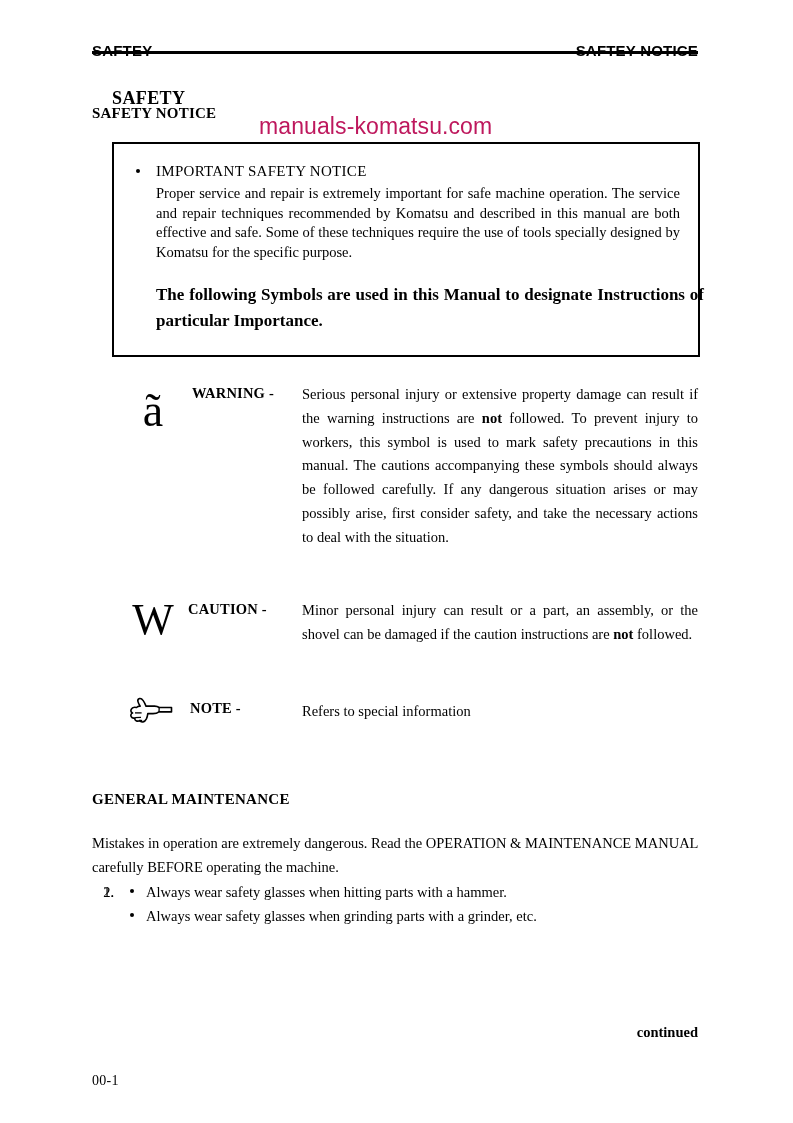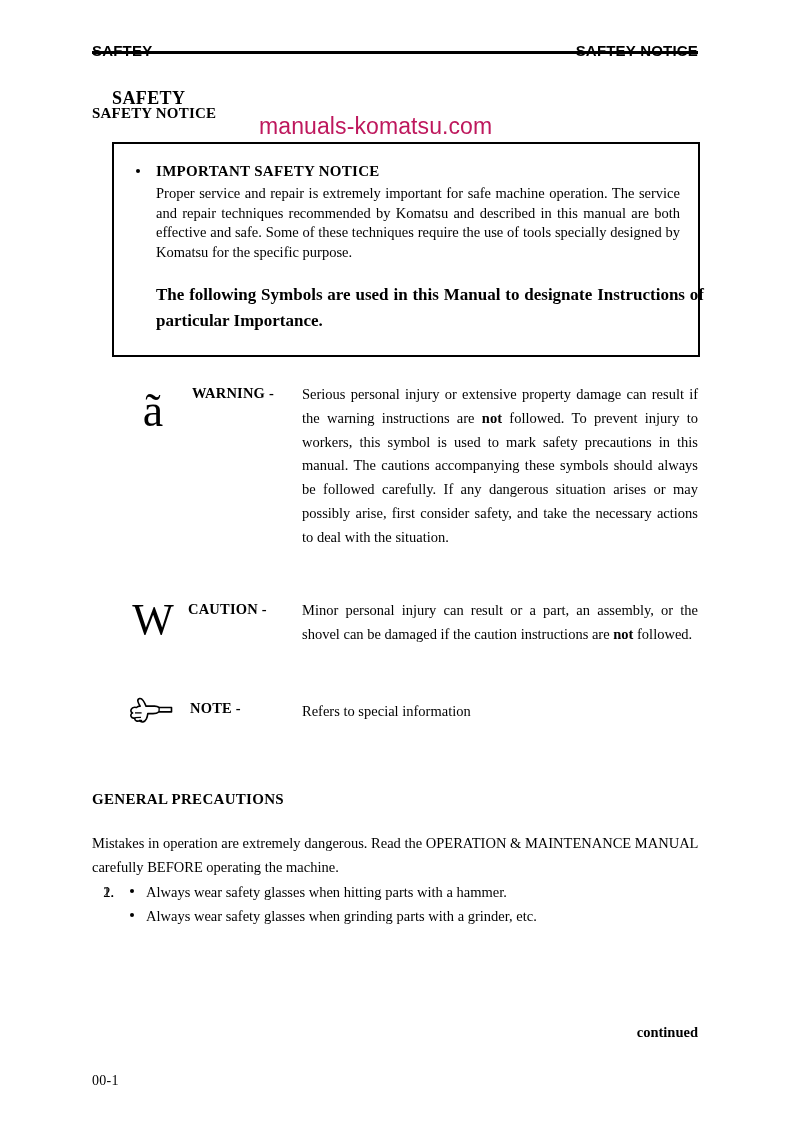--- a/index.html
+++ b/index.html
@@ -109,21 +109,21 @@
     position: absolute;
     left: 4px;
     top: 7px;
     width: 4px;
     height: 4px;
     border-radius: 50%;
     background: #000;
   }
   .notice-heading {
     font-size: 15px;
-    font-weight: bold;
+    font-weight: normal;
     letter-spacing: 0.3px;
     line-height: 19px;
     white-space: nowrap;
   }
   .notice-body {
     margin-top: 3px;
     font-size: 14.5px;
     line-height: 19.5px;
     text-align: justify;
   }
@@ -327,21 +327,21 @@
              C30.0 12.6 28.4 12.1 26.6 12.1 L18.0 12.1
              C17.2 10.0 16.2 8.0 15.2 6.6 C14.2 5.2 12.9 4.2 11.6 4.5
              C10.3 4.8 9.6 6.0 9.9 7.4 C10.2 8.9 11.2 10.6 12.2 12.1
              C11.0 12.0 9.7 12.3 8.5 13.5 Z" fill="none" stroke="#000" stroke-width="1.6" stroke-linejoin="round"></path>
     <path d="M7.0 18.9 L13.6 18.9" fill="none" stroke="#000" stroke-width="1.3"></path>
     <path d="M7.2 23.6 L13.0 23.4" fill="none" stroke="#000" stroke-width="1.3"></path>
     <path d="M11.0 26.9 L14.2 26.5" fill="none" stroke="#000" stroke-width="1.3"></path>
     <path d="M31.0 17.9 L31.2 13.5" fill="none" stroke="#000" stroke-width="1.3"></path>
   </svg>
 
-  <div class="gp-heading">GENERAL PRECAUTIONS</div>
+  <div class="gp-heading">GENERAL MAINTENANCE</div>
   <div class="gp-intro">Mistakes in operation are extremely dangerous. Read the OPERATION &amp; MAINTENANCE MANUAL carefully BEFORE operating the machine.</div>
 
   <div class="gp-list">
     <div class="num-item">
       <span class="num">1.</span>
     </div>
     <div class="num-item">
       <span class="num">2.</span>
     </div>
     <div class="bullet-item">

